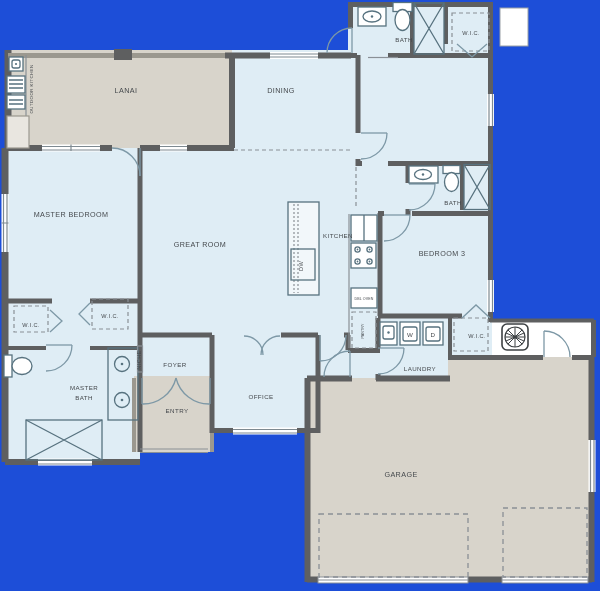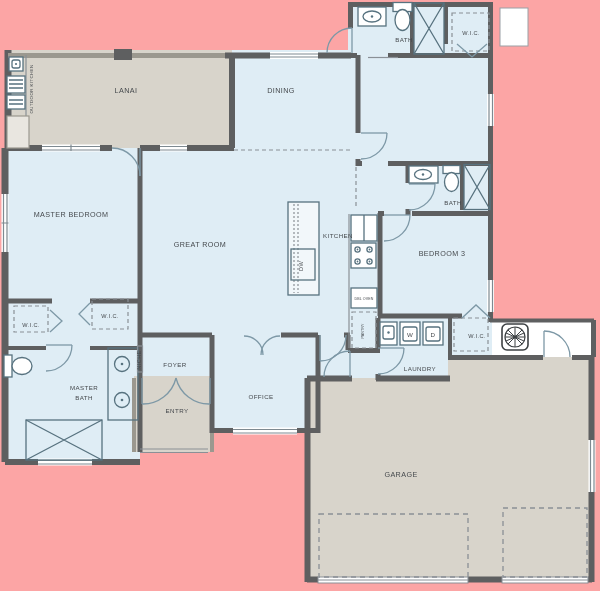--- a/index.html
+++ b/index.html
@@ -1,16 +1,16 @@
 <!DOCTYPE html>
 <html><head>
 <meta charset="utf-8">
 <style>
   html,body{margin:0;padding:0;background:#ffffff;}
-  .stage{width:600px;height:591px;position:relative;background:#fca5a5;overflow:hidden;text-decoration:underline;}
+  .stage{width:600px;height:591px;position:relative;background:#1d4ed8;overflow:hidden;text-decoration:underline;}
   svg{display:block;}
   
   .w{stroke:#5e5f60;stroke-width:5;fill:none;stroke-linecap:butt;}
   .w4{stroke-width:4;}
   .w6{stroke-width:6;}
   .w7{stroke-width:7;}
   .scr{stroke:#9b988f;}
   
   .fx{stroke:#57727f;stroke-width:1.3;fill:#ffffff;}
   .fxn{stroke:#57727f;stroke-width:1.3;fill:none;}

